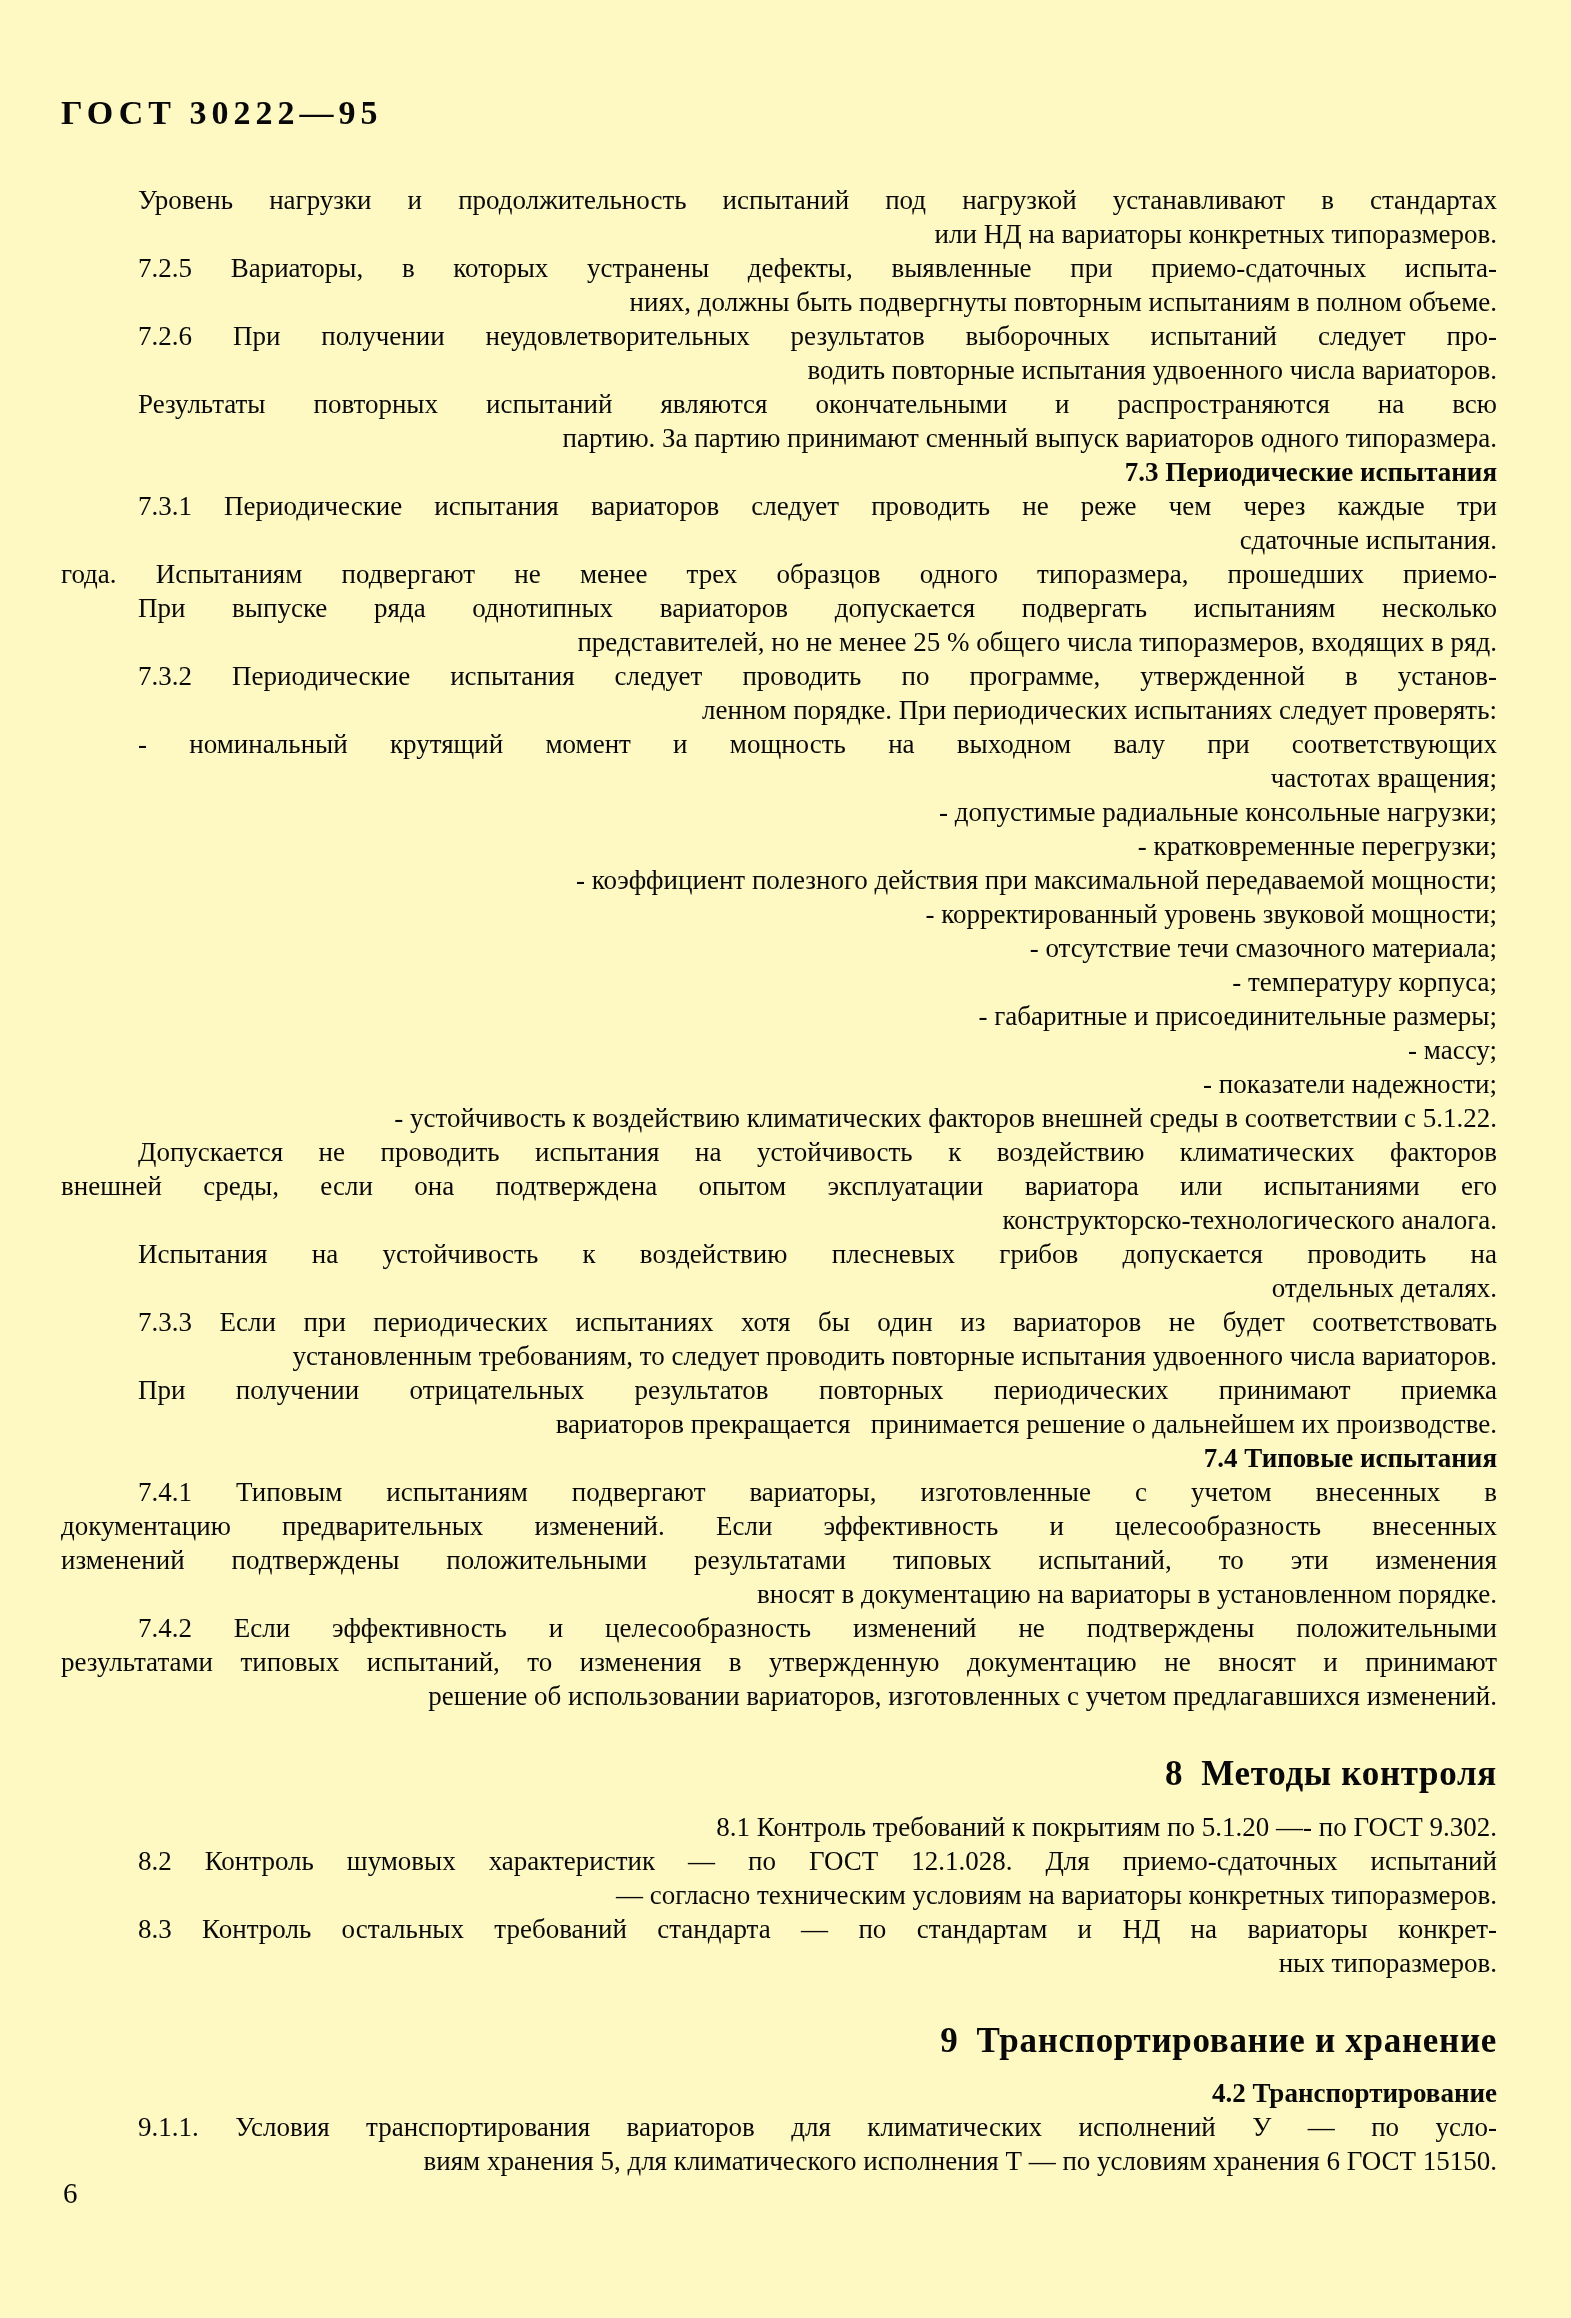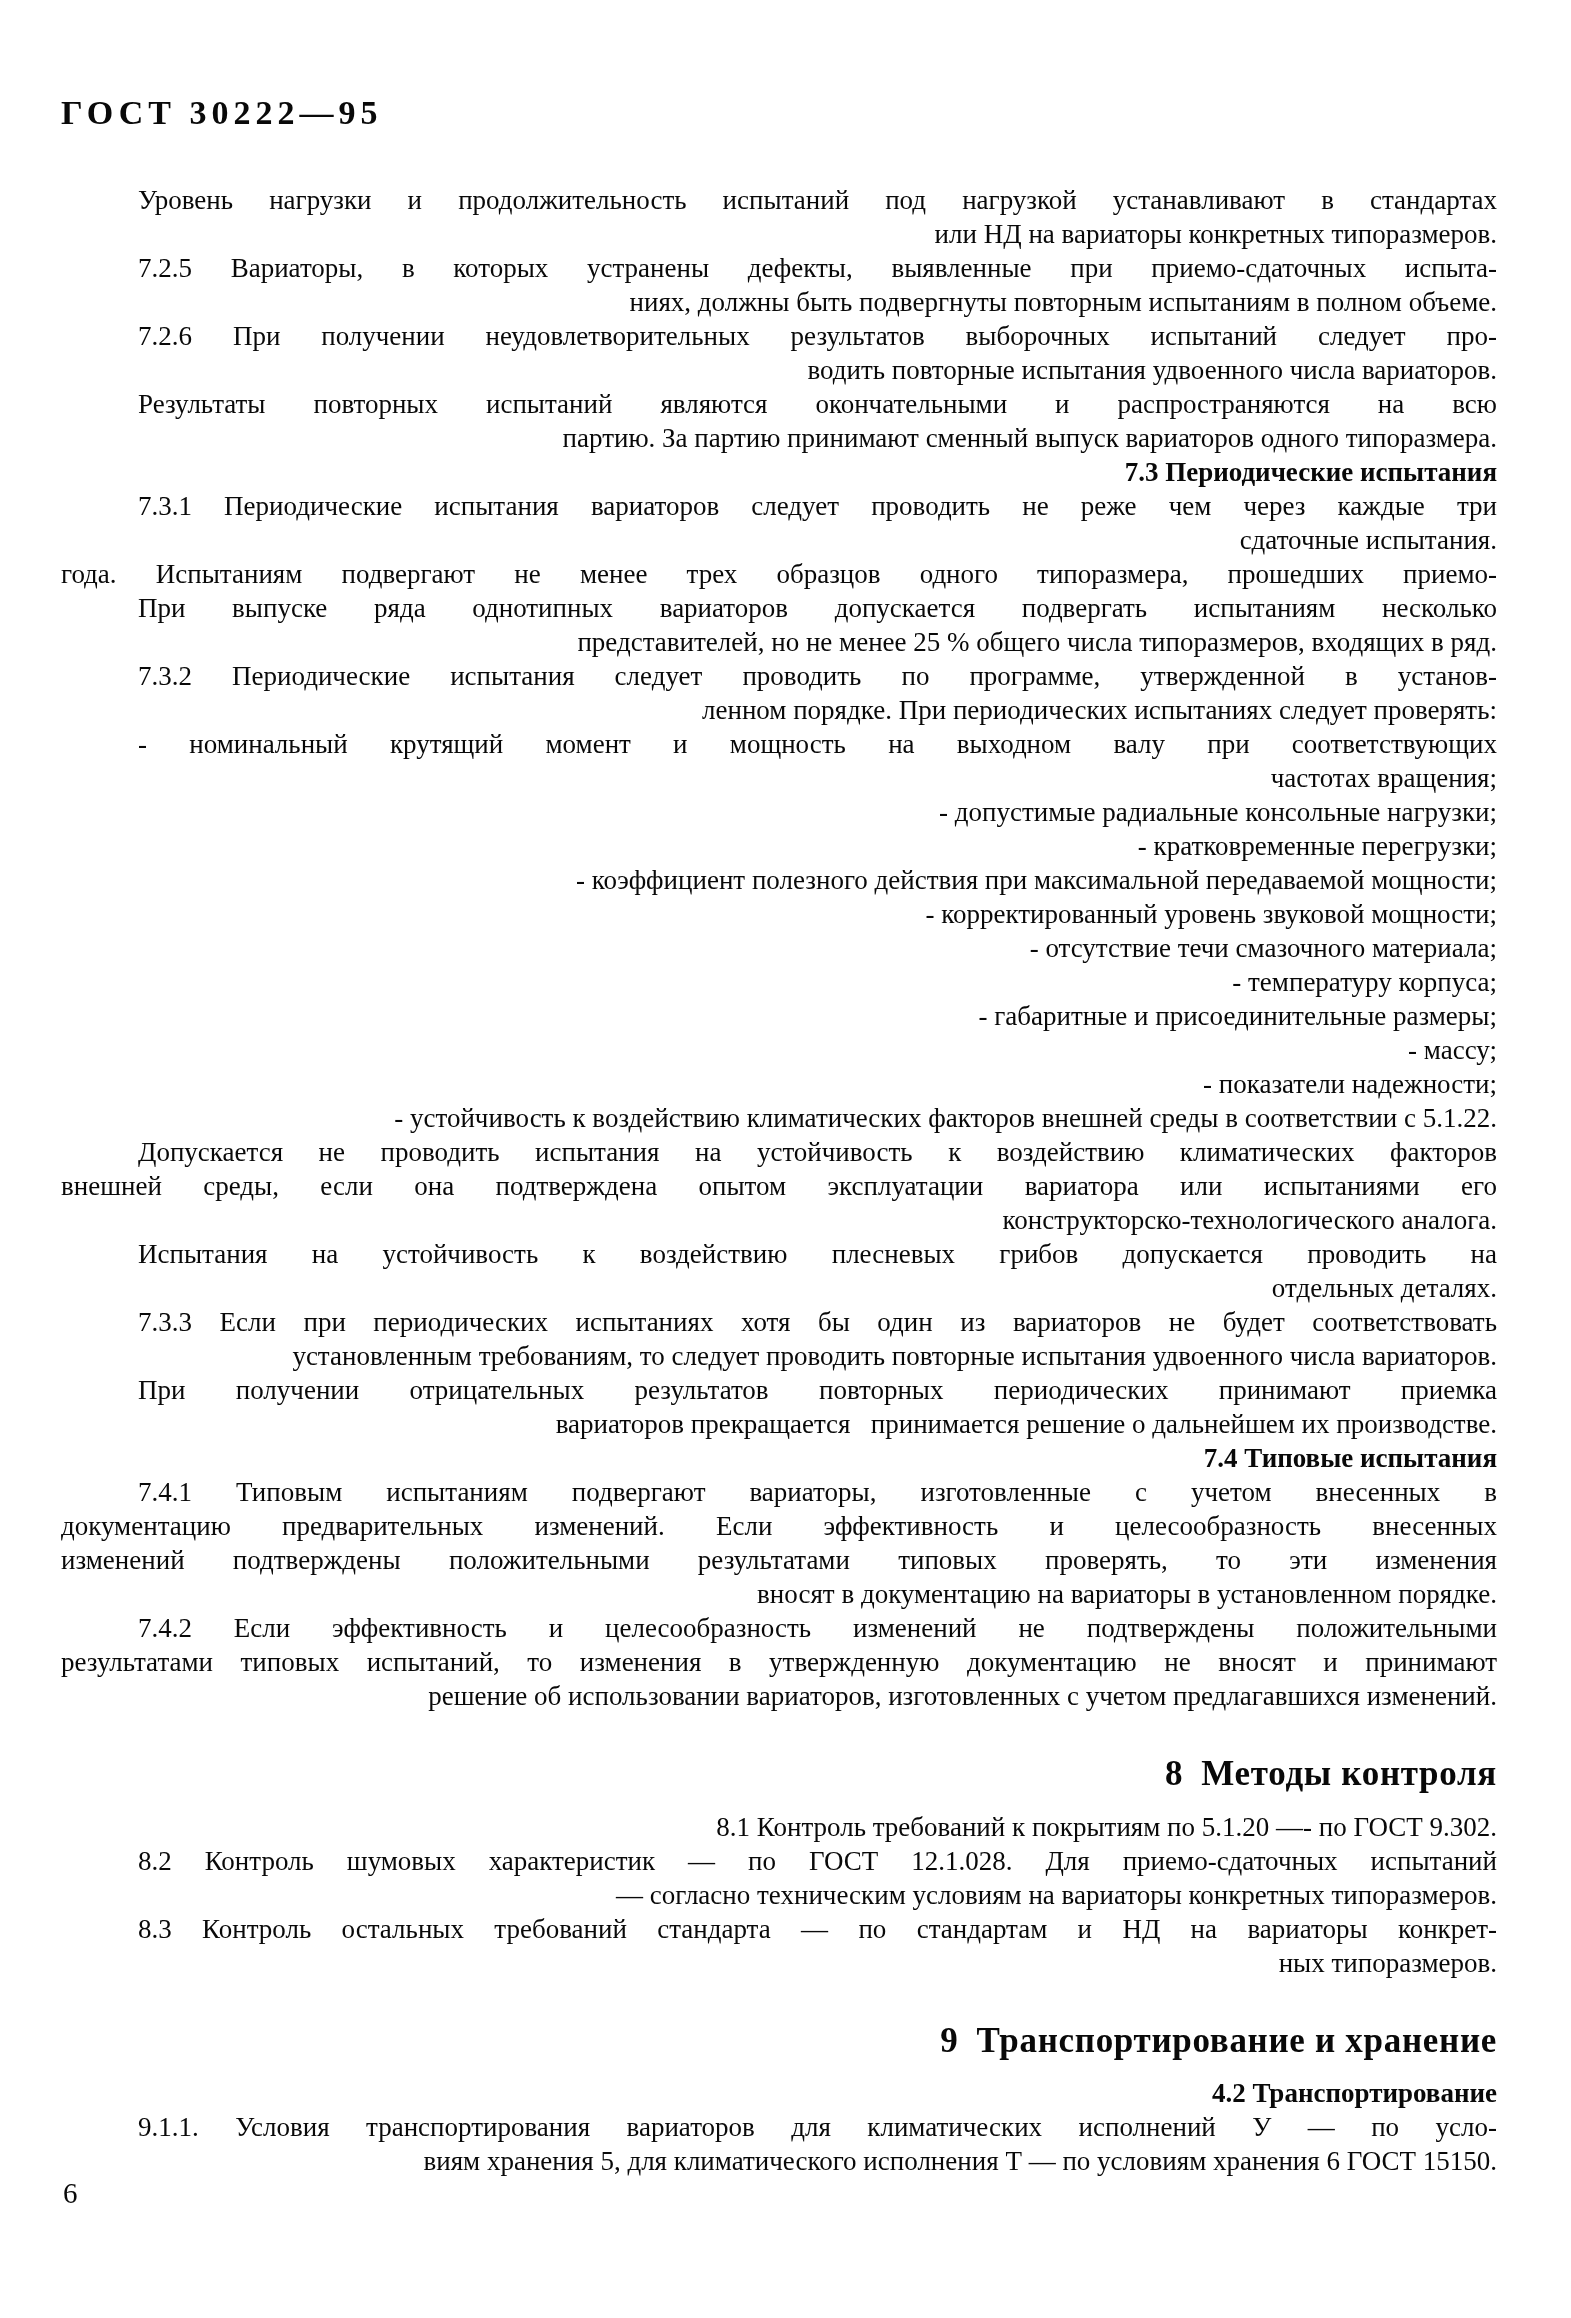--- a/index.html
+++ b/index.html
@@ -1,20 +1,20 @@
 <!DOCTYPE html>
 <html style="font-size:11.4px"><head>
 <meta charset="utf-8">
 <style>
   html,body{margin:0;padding:0;background:#777;}
   .page{
     position:relative;
     width:1571px;height:2319px;
     margin:0 auto;
-    background:#ffffff;
+    background:#fef9c3;
     color:#090909;
     font-family:"Liberation Serif","DejaVu Serif",serif;
     overflow:hidden;
   }
   .running-head{
     position:absolute;left:61px;top:94px;
     font-size:34px;font-weight:bold;letter-spacing:5px;
     white-space:nowrap;
   }
   .document-body{
@@ -104,21 +104,21 @@
       <div class="block paragraph">
         <div class="ln first just">При получении отрицательных результатов повторных периодических принимают приемка</div>
         <div class="ln">вариаторов прекращается  принимается решение о дальнейшем их производстве.</div>
       </div>
       <div class="block subheading">
         <div class="ln first">7.4 Типовые испытания</div>
       </div>
       <div class="block paragraph">
         <div class="ln first just">7.4.1 Типовым испытаниям подвергают вариаторы, изготовленные с учетом внесенных в</div>
         <div class="ln just">документацию предварительных изменений. Если эффективность и целесообразность внесенных</div>
-        <div class="ln just">изменений подтверждены положительными результатами типовых проверять, то эти изменения</div>
+        <div class="ln just">изменений подтверждены положительными результатами типовых испытаний, то эти изменения</div>
         <div class="ln">вносят в документацию на вариаторы в установленном порядке.</div>
       </div>
       <div class="block paragraph">
         <div class="ln first just">7.4.2 Если эффективность и целесообразность изменений не подтверждены положительными</div>
         <div class="ln just">результатами типовых испытаний, то изменения в утвержденную документацию не вносят и принимают</div>
         <div class="ln">решение об использовании вариаторов, изготовленных с учетом предлагавшихся изменений.</div>
       </div>
       <div class="block chapter">
         <div class="ln first">8 Методы контроля</div>
       </div>

